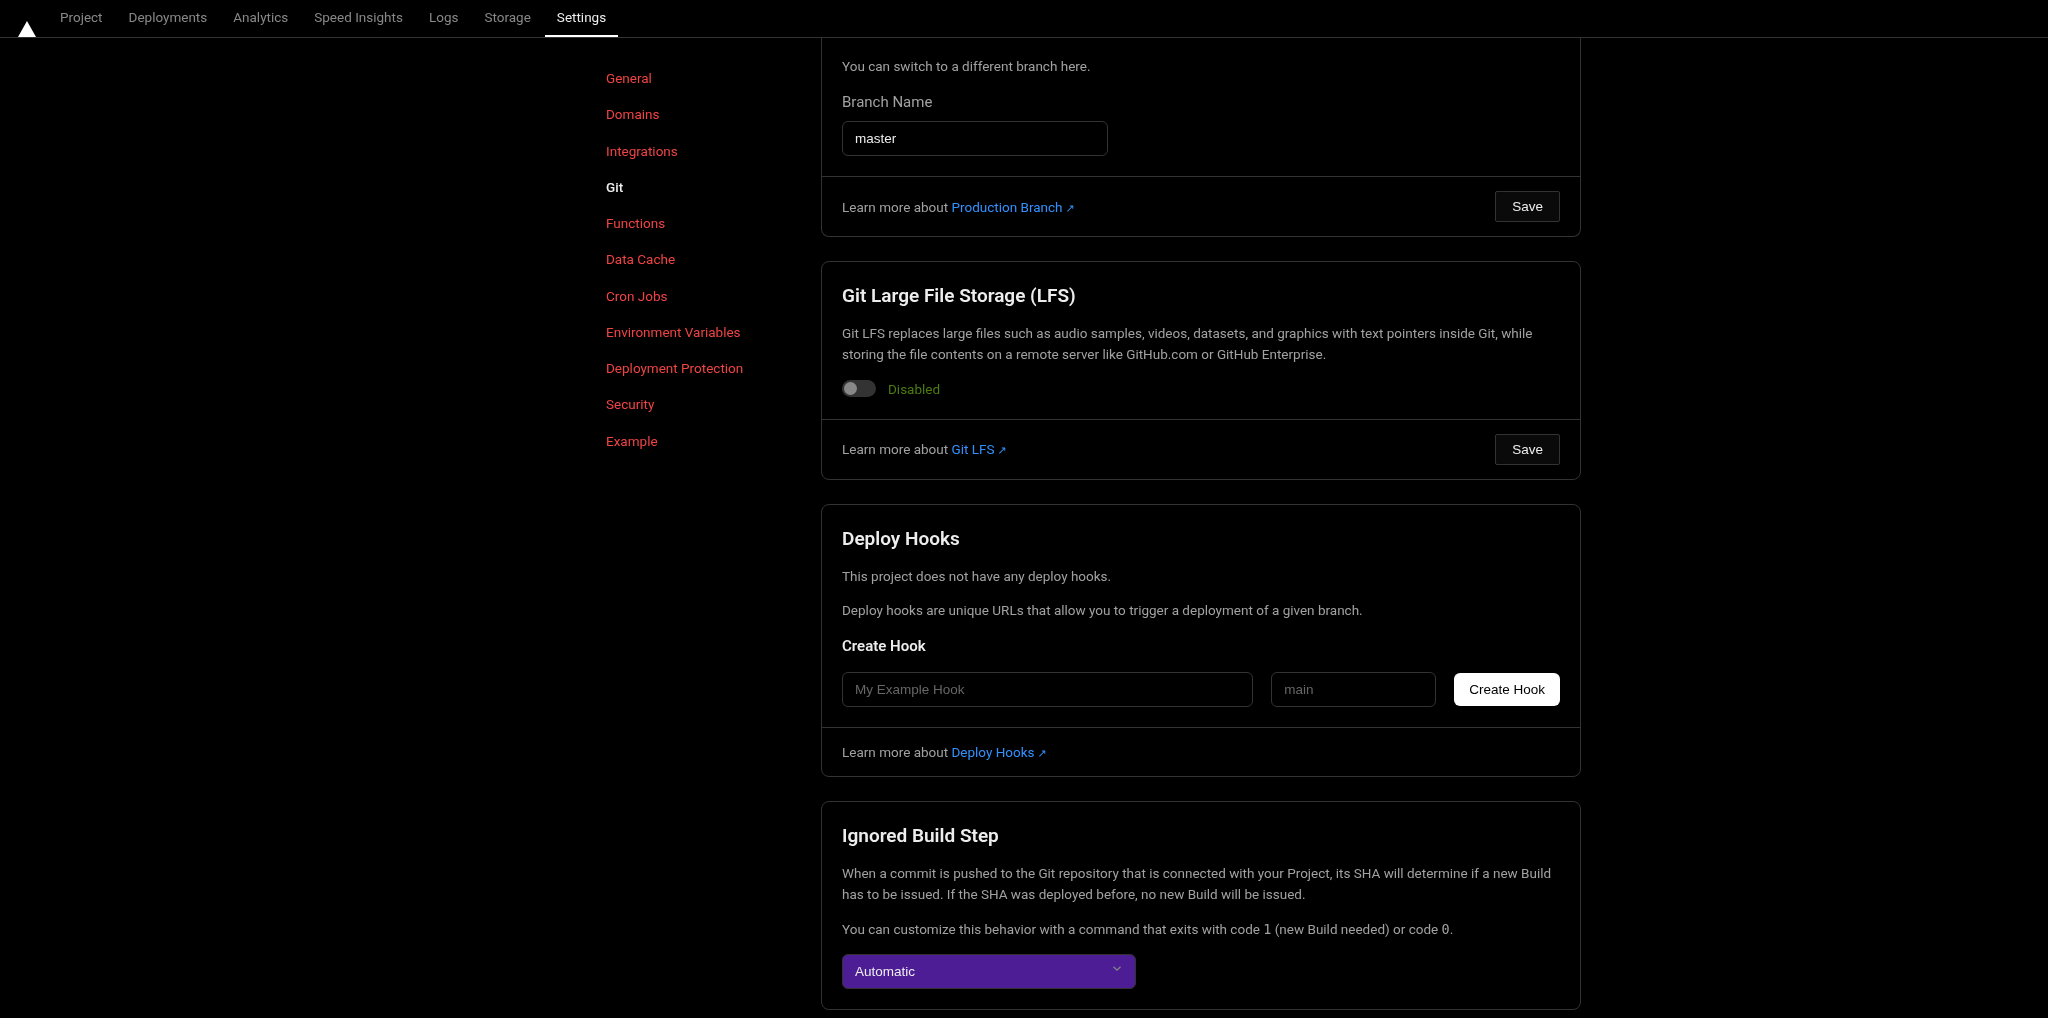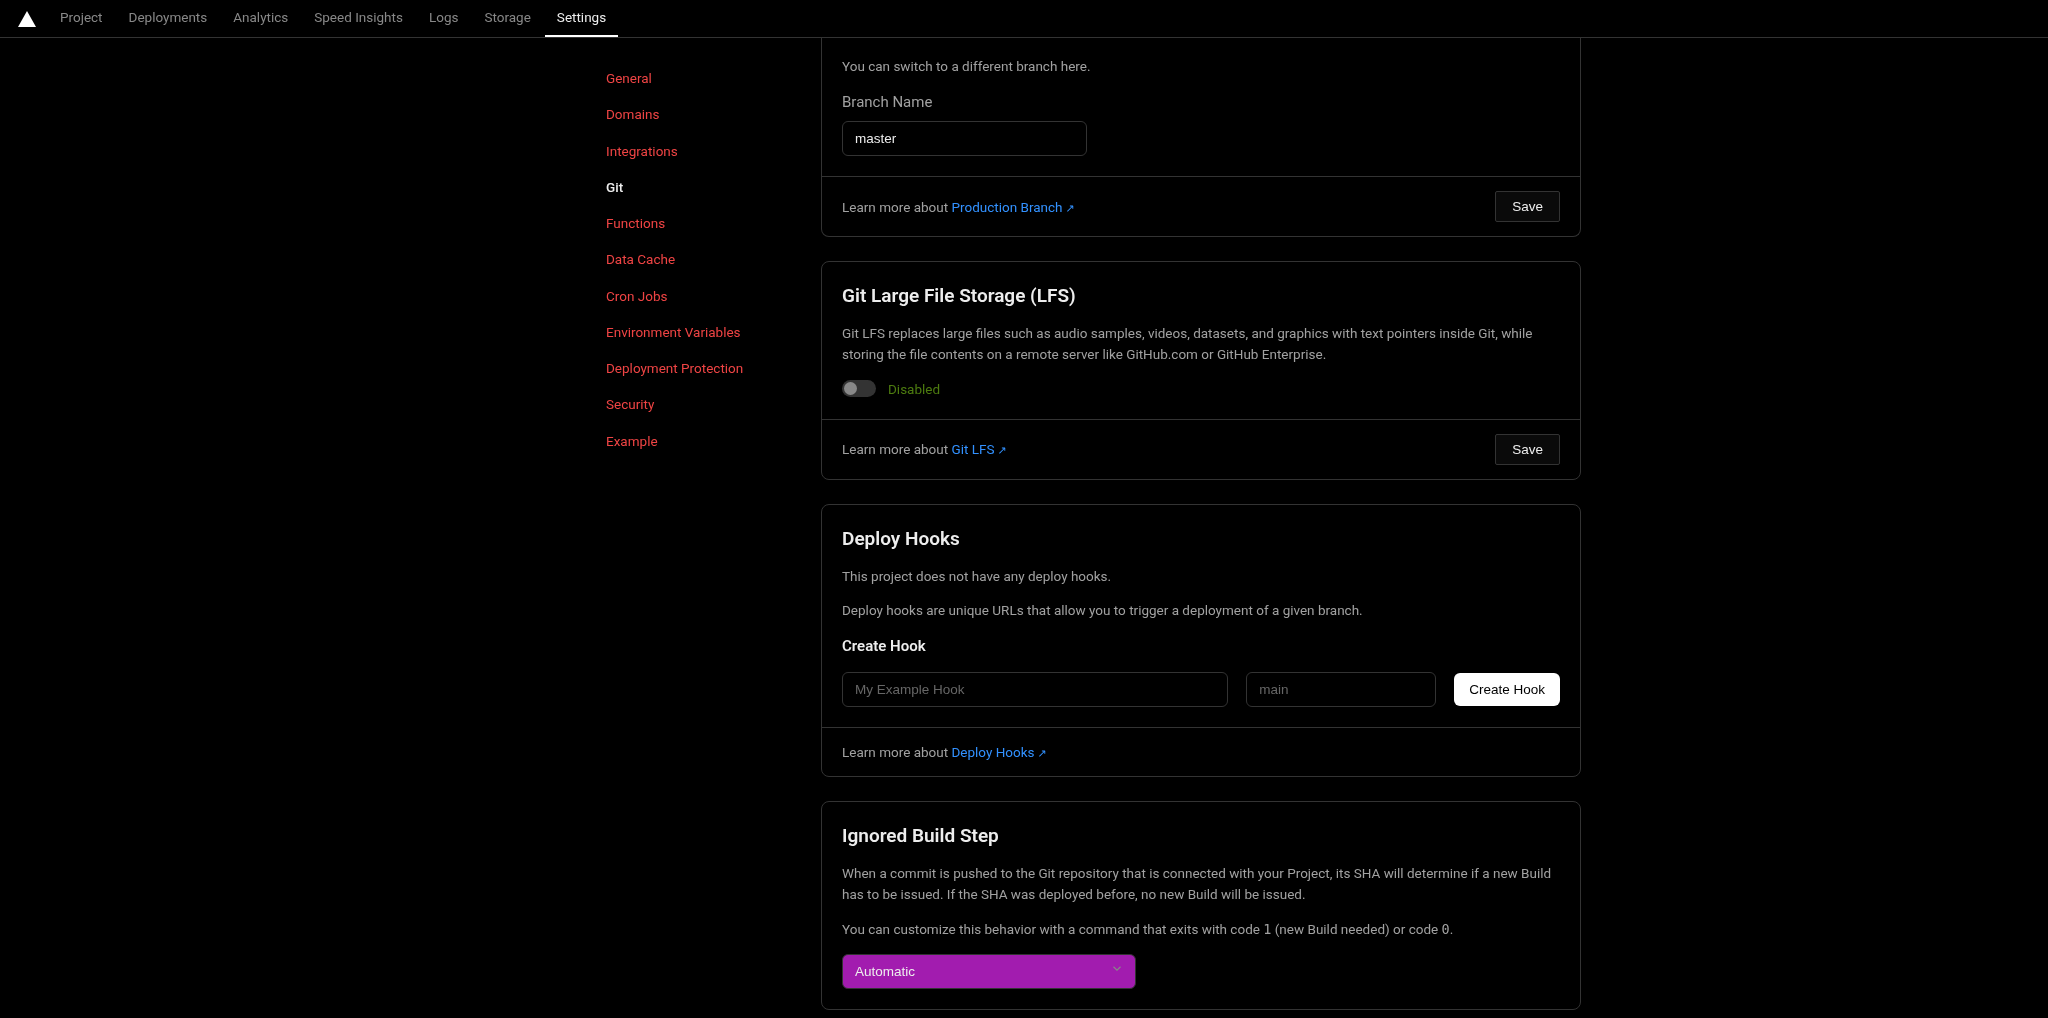--- a/index.html
+++ b/index.html
@@ -11,21 +11,21 @@
 body {
   background: #000;
   color: #ededed;
   font-family: -apple-system, BlinkMacSystemFont, "Segoe UI", Roboto, "Helvetica Neue", Arial, sans-serif;
   font-size: 14px;
   line-height: 1.5;
 }
 
 .top-nav {
   display: flex;
-  align-items: center;
+  align-items: flex-end;
   height: 38px;
   border-bottom: 1px solid #333;
   padding: 0 8px;
 }
 
 .logo {
   width: 0;
   height: 0;
   border-left: 9px solid transparent;
   border-right: 9px solid transparent;
@@ -180,21 +180,21 @@
   display: block;
 }
 
 .input {
   background: #000;
   border: 1px solid #333;
   color: #ededed;
   padding: 9px 12px;
   border-radius: 6px;
   font-size: 13.5px;
-  width: 245px;
+  width: 266px;
 }
 
 .input::placeholder {
   color: #666;
 }
 
 .toggle-row {
   display: flex;
   align-items: center;
   gap: 12px;
@@ -240,41 +240,41 @@
   flex: 1;
   background: #000;
   border: 1px solid #333;
   color: #ededed;
   padding: 9px 12px;
   border-radius: 6px;
   font-size: 13.5px;
 }
 
 .hook-input-branch {
-  width: 190px;
+  width: 165px;
   background: #000;
   border: 1px solid #333;
   color: #ededed;
   padding: 9px 12px;
   border-radius: 6px;
   font-size: 13.5px;
 }
 
 .hook-input-name::placeholder,
 .hook-input-branch::placeholder {
   color: #666;
 }
 
 .select-wrapper {
   position: relative;
   width: 294px;
 }
 
 .select {
-  background: #a21caf;
+  background: #4c1d95;
   border: 1px solid #333;
   color: #ededed;
   padding: 9px 12px;
   border-radius: 6px;
   font-size: 13.5px;
   width: 100%;
   appearance: none;
   cursor: pointer;
 }
 

